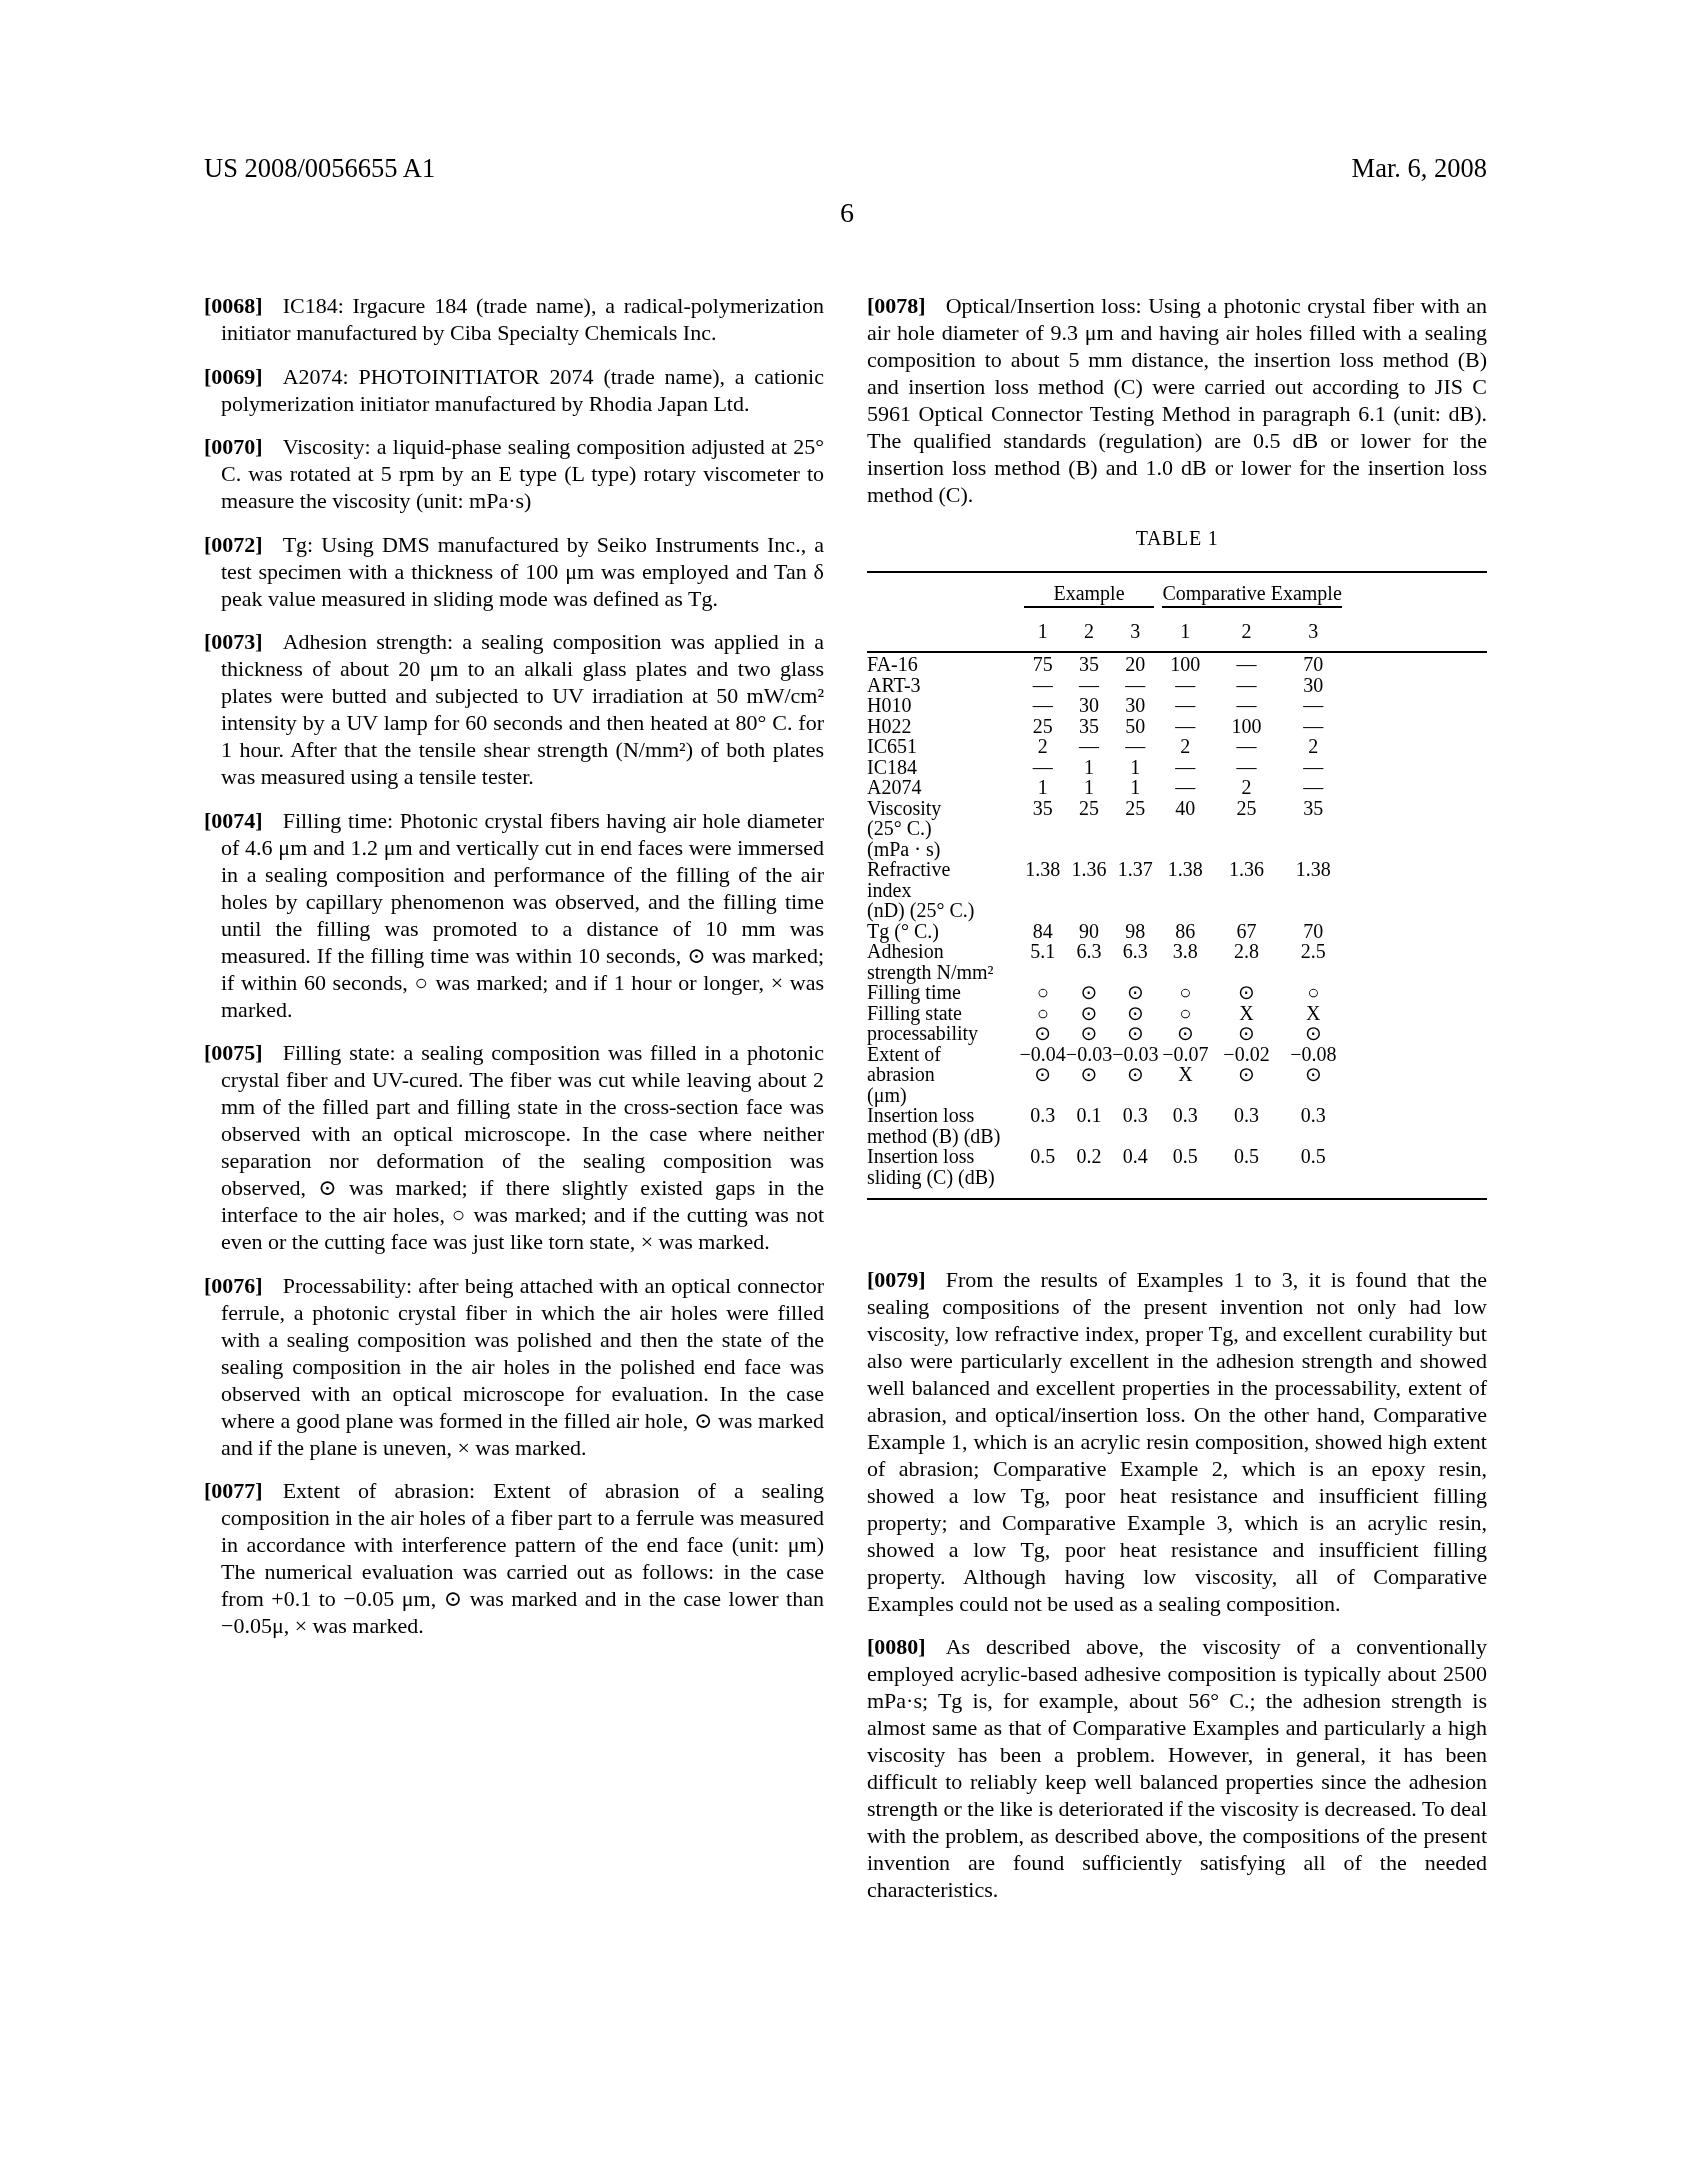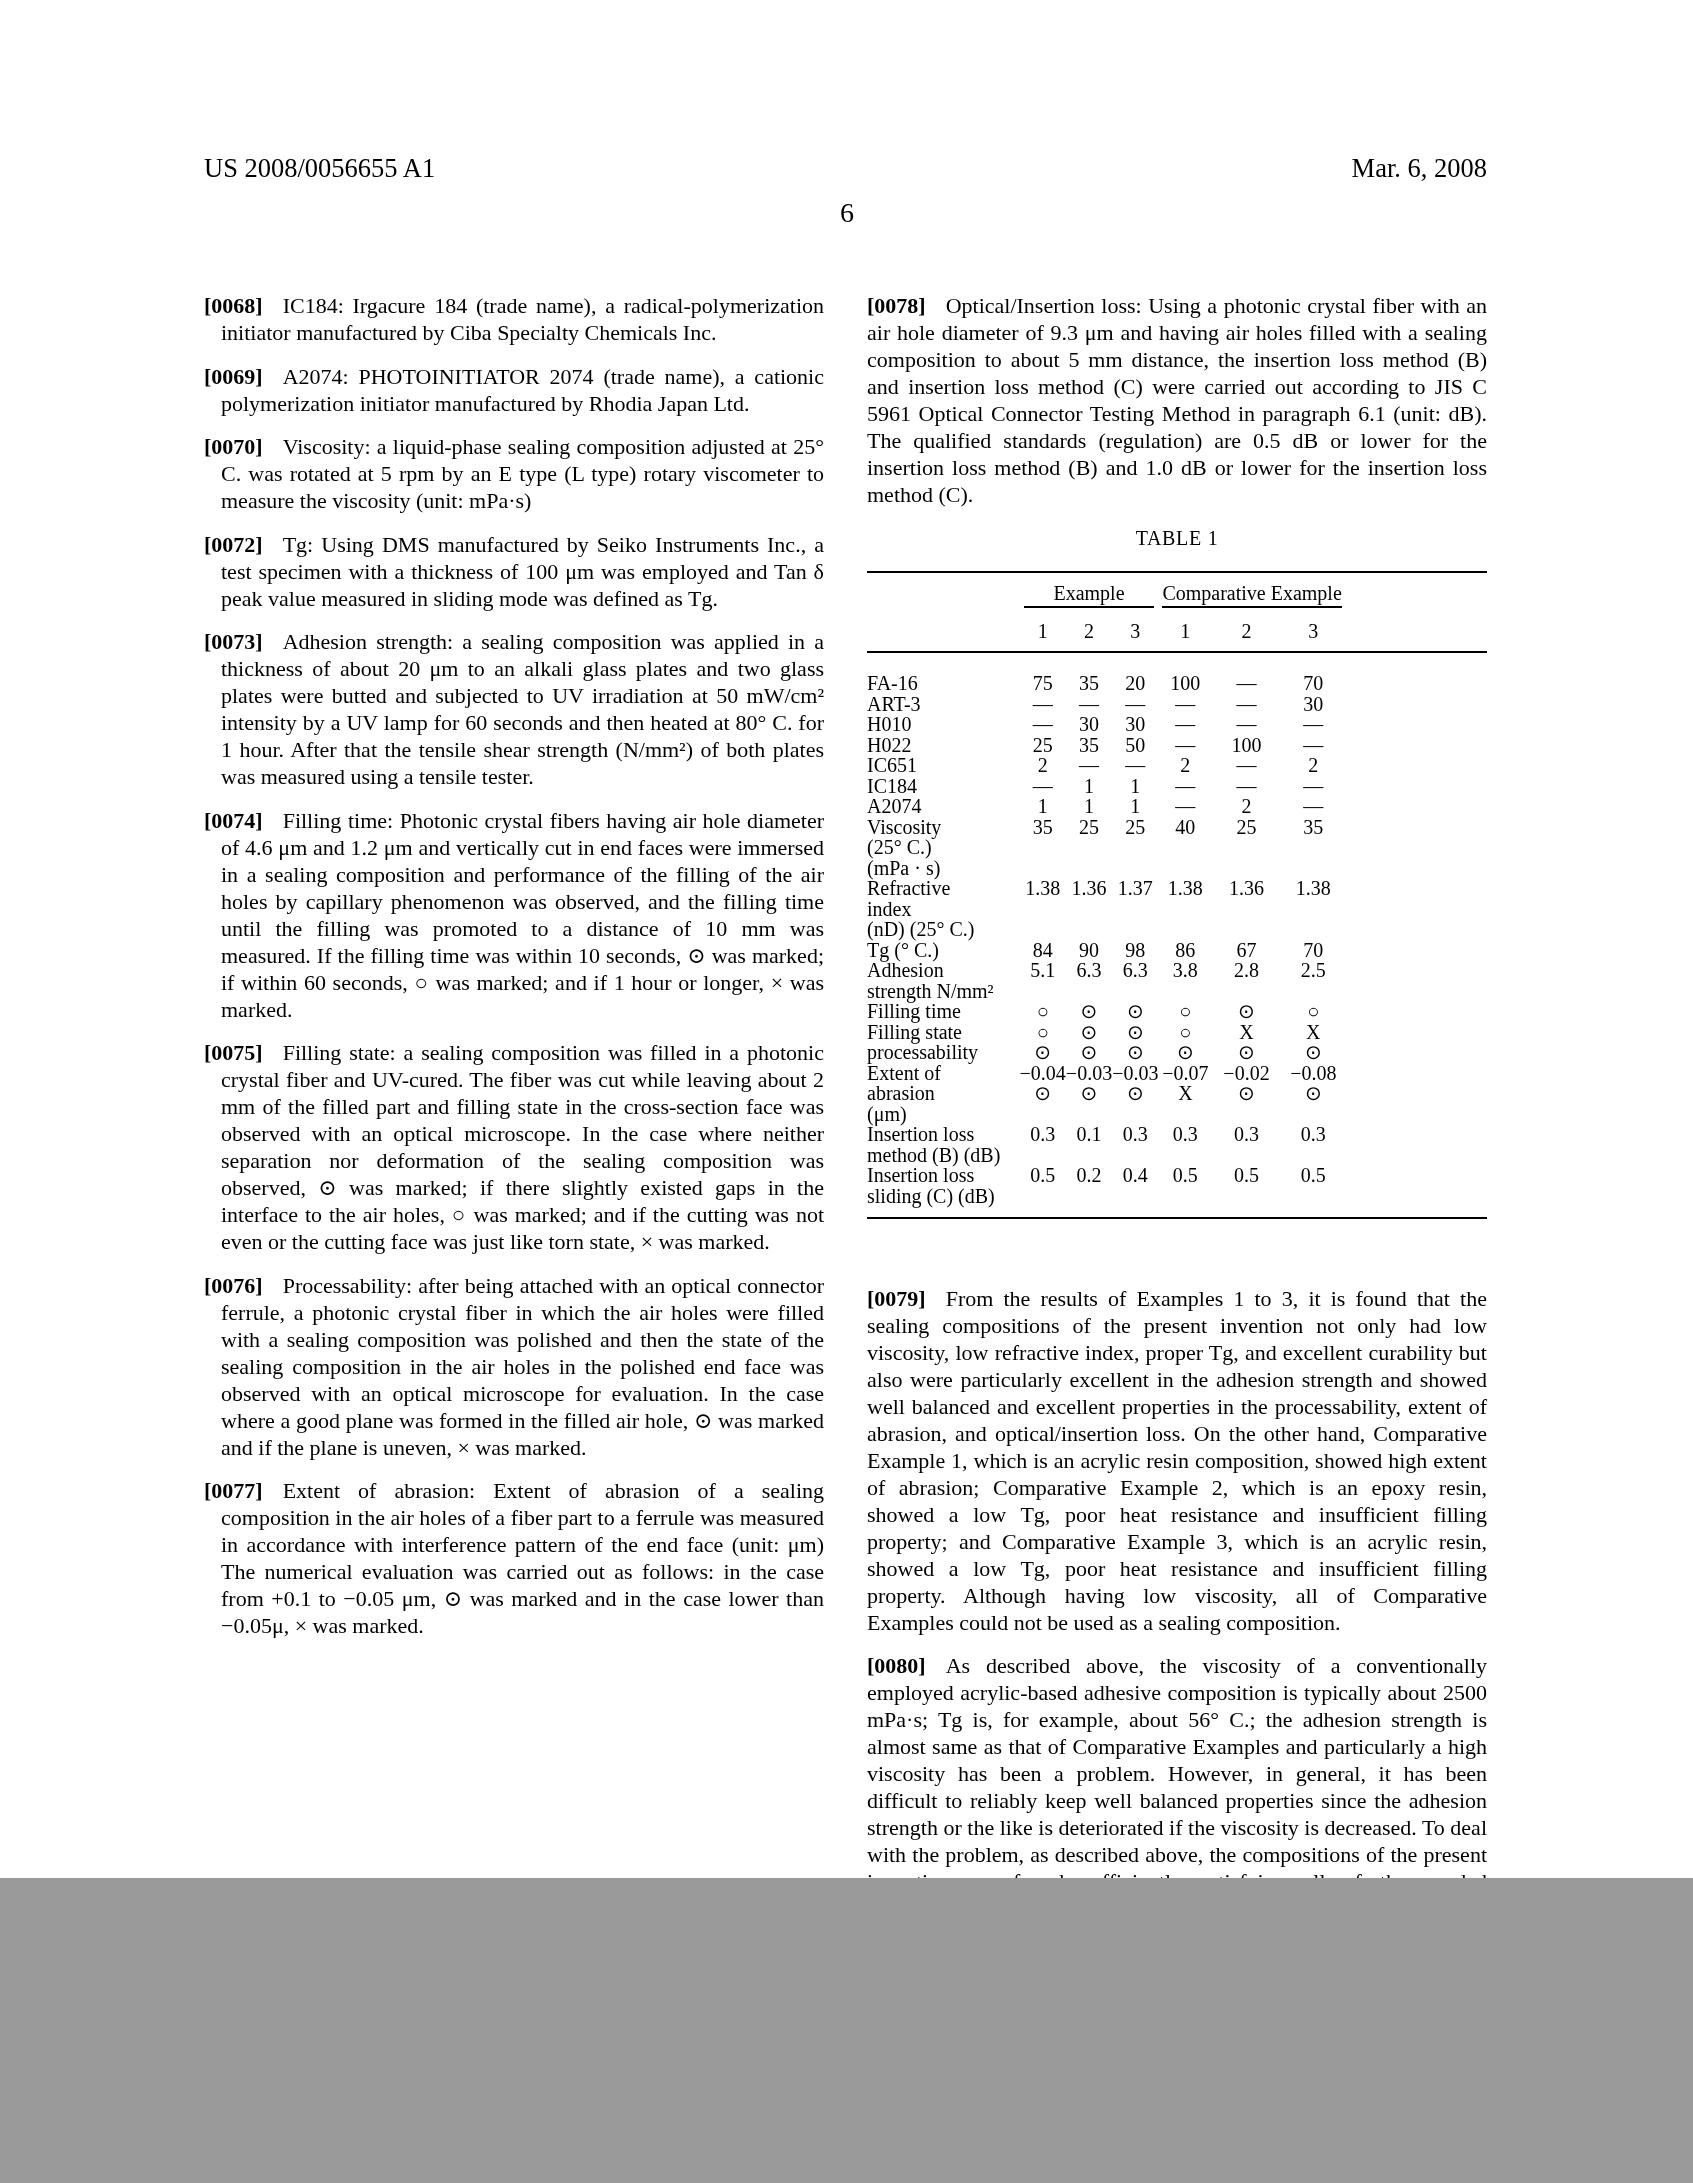--- a/index.html
+++ b/index.html
@@ -1,19 +1,19 @@
 <!DOCTYPE html>
 <html style="font-size:10.6px"><head>
 <meta charset="utf-8">
 <style>
   html, body { margin: 0; padding: 0; background: #9a9a9a; }
   .page {
     position: relative;
     width: 1694px;
-    height: 1878px;
+    height: 2183px;
     background: #ffffff;
     color: #000000;
     font-family: "Liberation Serif", "DejaVu Serif", serif;
     overflow: hidden;
   }
   
   .running-header {
     position: absolute;
     top: 153px; left: 204px; width: 1283px;
     display: flex; justify-content: space-between;
@@ -73,21 +73,21 @@
     text-align: center;
     padding: 13.2px 0 9.3px 0;
   }
   table.t1 tbody td {
     padding: 0;
     text-align: center;
     vertical-align: top;
     height: 20.5px;
   }
   table.t1 tbody td.rlabel { text-align: left; }
-  table.t1 tbody tr:first-child td { padding-top: 20px; margin-left: 24px; }
+  table.t1 tbody tr:first-child td { padding-top: 1px; margin-left: 24px; }
   table.t1 tbody tr:last-child  td { padding-bottom: 10.6px; }
 </style>
 </head>
 <body>
 
 <div class="page">
 
   <div class="running-header">
     <span>US 2008/0056655 A1</span>
     <span>Mar. 6, 2008</span>

